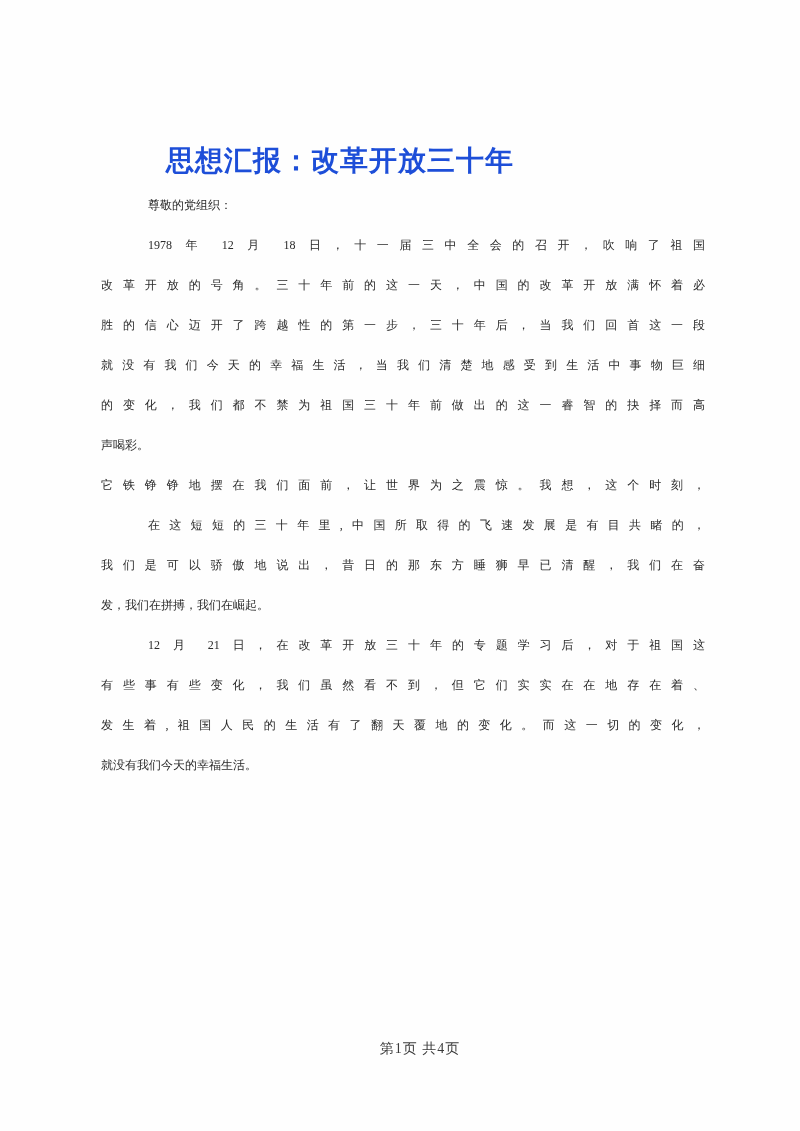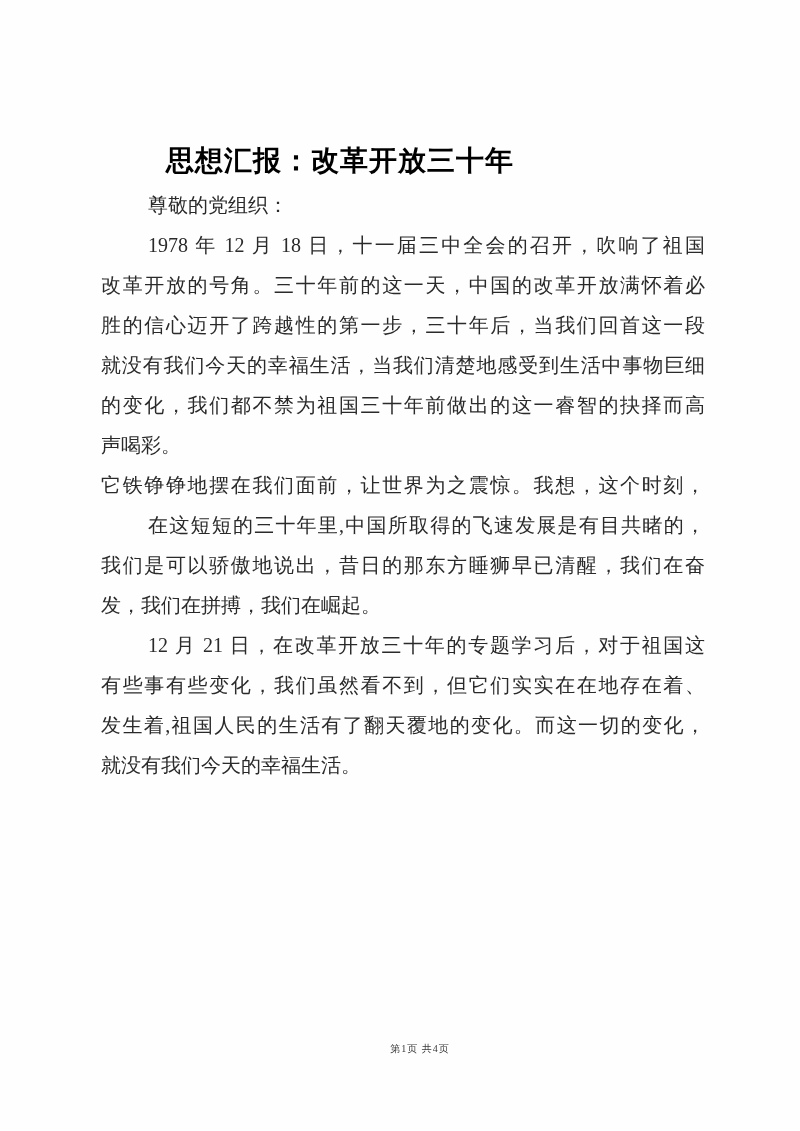--- a/index.html
+++ b/index.html
@@ -19,58 +19,58 @@
   .doc-title {
     position: absolute;
     top: 136px;
     left: 0;
     width: 680px;
     height: 50px;
     line-height: 50px;
     text-align: center;
     font-size: 28px;
     font-weight: bold;
-    color: #000000;
+    color: #1d4ed8;
     letter-spacing: 1px;
   }
   .doc-body {
     position: absolute;
     top: 185px;
     left: 101px;
     width: 604px;
   }
   .paragraph {
     margin: 0;
     padding: 0;
   }
   .line {
     height: 40px;
     line-height: 40px;
-    font-size: 20px;
+    font-size: 12px;
     white-space: nowrap;
     text-align: justify;
     text-align-last: justify;
     text-justify: inter-character;
     color: #2a2a2a;
   }
   .line.indent {
     padding-left: 47px;
   }
   .line.endline {
     text-align-last: left;
   }
   .doc-footer {
     position: absolute;
     top: 1038px;
     left: 102px;
     width: 636px;
     height: 22px;
     line-height: 22px;
     text-align: center;
-    font-size: 10px;
+    font-size: 14px;
     color: #3a3a3a;
     letter-spacing: 1px;
   }
 </style>
 </head>
 <body>
 
 <div class="page">
   <div class="doc-title">思想汇报：改革开放三十年</div>
 

